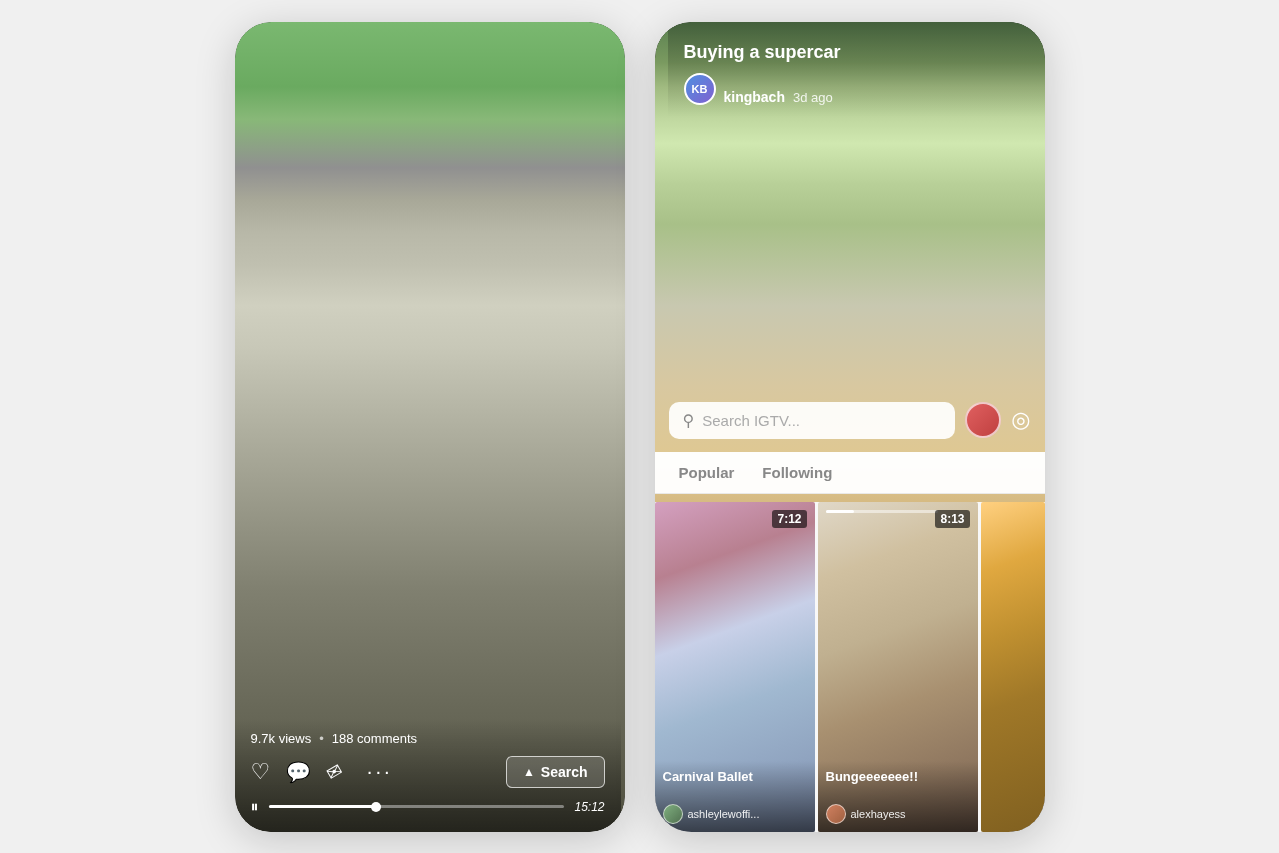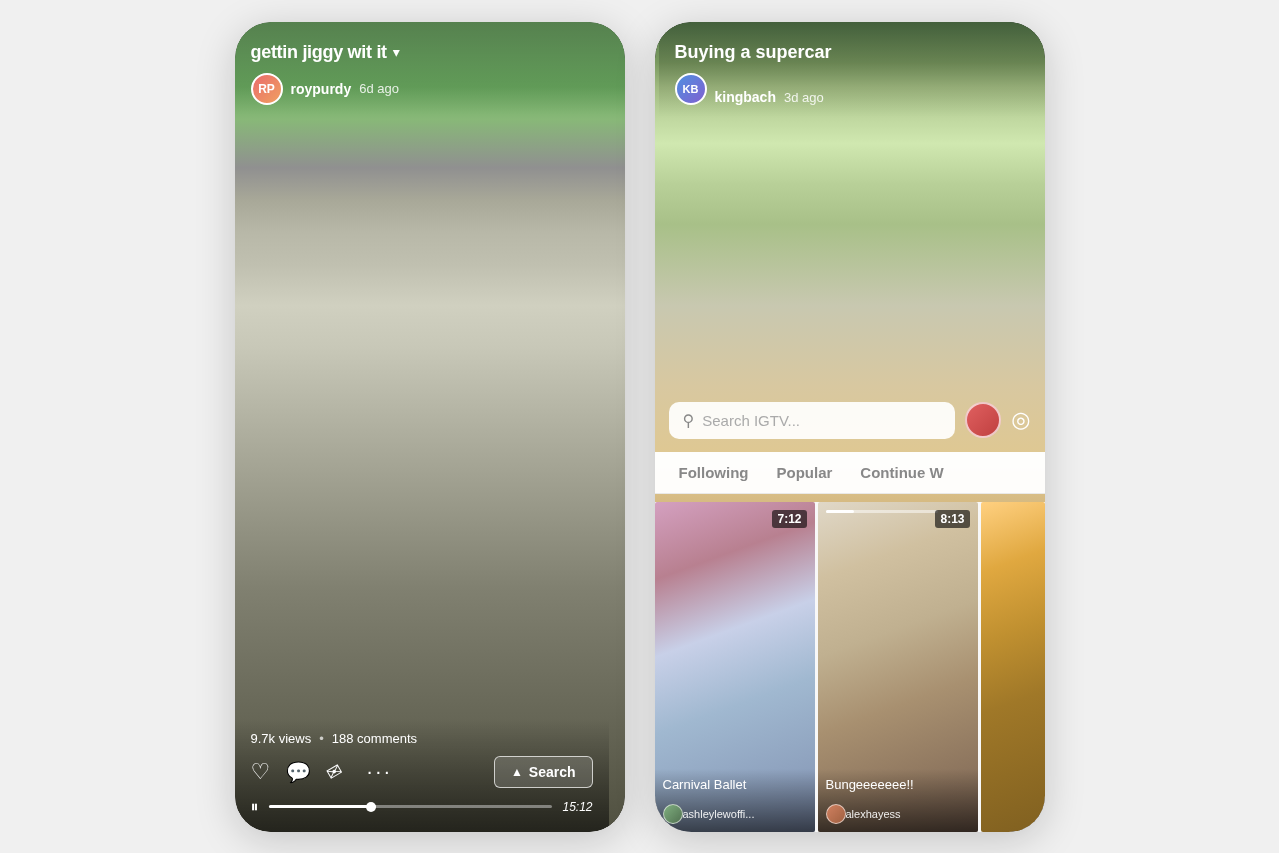--- a/index.html
+++ b/index.html
@@ -101,21 +101,21 @@
     .time-ago {
       color: rgba(255,255,255,0.85);
       font-size: 13px;
     }
 
     
     .video-footer {
       position: absolute;
       bottom: 0;
       left: 0;
-      right: 16px;
+      right: 4px;
       padding: 12px 16px 16px;
       background: linear-gradient(to top, rgba(0,0,0,0.55), transparent);
       z-index: 10;
     }
     .stats-row {
       display: flex;
       align-items: center;
       gap: 8px;
       margin-bottom: 10px;
       color: #fff;
@@ -206,21 +206,21 @@
       height: 100%;
       position: relative;
       background: #111;
       border-radius: 36px;
       overflow: hidden;
     }
     
     .igtv-header {
       position: absolute;
       top: 0;
-      left: 4px;
+      left: 13px;
       right: 0;
       padding: 20px 16px 12px;
       background: linear-gradient(to bottom, rgba(0,0,0,0.25), transparent);
       z-index: 10;
     }
     .igtv-title {
       color: #fff;
       font-size: 18px;
       font-weight: 700;
       margin-bottom: 10px;
@@ -399,26 +399,27 @@
       position: absolute;
       bottom: 0;
       left: 0;
       right: 0;
       padding: 8px;
       background: linear-gradient(to top, rgba(0,0,0,0.6), transparent);
     }
     .thumb-title {
       color: #fff;
       font-size: 13px;
-      font-weight: 400;
-      margin-bottom: 12px;
+      font-weight: 700;
+      margin-bottom: 20px;
     }
     .thumb-author-row {
       display: flex;
       align-items: center;
+      gap: 5px;
     }
     .thumb-avatar {
       width: 20px;
       height: 20px;
       border-radius: 50%;
       background: linear-gradient(135deg, #60a060, #408040);
       border: 1px solid rgba(255,255,255,0.6);
     }
     .thumb-author {
       color: rgba(255,255,255,0.9);
@@ -471,31 +472,20 @@
   </style>
 </head>
 <body>
 
 <div class="phones-container">
 
   <div class="phone phone-left">
     <div class="left-content">
       <div class="scene-skater"></div>
 
-      <div class="video-header">
-        <div class="video-title-row">
-          <span class="video-title">gettin jiggy wit it</span>
-          <span class="chevron-icon">▾</span>
-        </div>
-        <div class="author-row">
-          <div class="avatar-circle">RP</div>
-          <span class="author-name">roypurdy</span>
-          <span class="time-ago">6d ago</span>
-        </div>
-      </div>
 
       <div class="video-footer">
         <div class="stats-row">
           <span>9.7k views</span>
           <span class="dot-sep">•</span>
           <span>188 comments</span>
         </div>
         <div class="actions-row">
           <div class="action-icons">
             <span class="action-icon">♡</span>
@@ -537,27 +527,24 @@
         <div class="search-bar">
           <span class="search-icon-svg">⚲</span>
           <span class="search-placeholder">Search IGTV...</span>
         </div>
         <div class="igtv-profile-avatar"></div>
         <span class="igtv-settings-icon">◎</span>
       </div>
 
       <div class="tabs-row">
         <div class="tab">
+          <span>Popular</span>
+        </div>
+        <div class="tab">
           <span>Following</span>
-        </div>
-        <div class="tab">
-          <span>Popular</span>
-        </div>
-        <div class="tab-continue">
-          <span>Continue W</span>
         </div>
       </div>
 
       <div class="video-grid">
 
         <div class="video-thumb">
           <div class="thumb-bg-1"></div>
           <div class="thumb-duration">7:12</div>
           <div class="thumb-info">
             <div class="thumb-title">Carnival Ballet</div>

